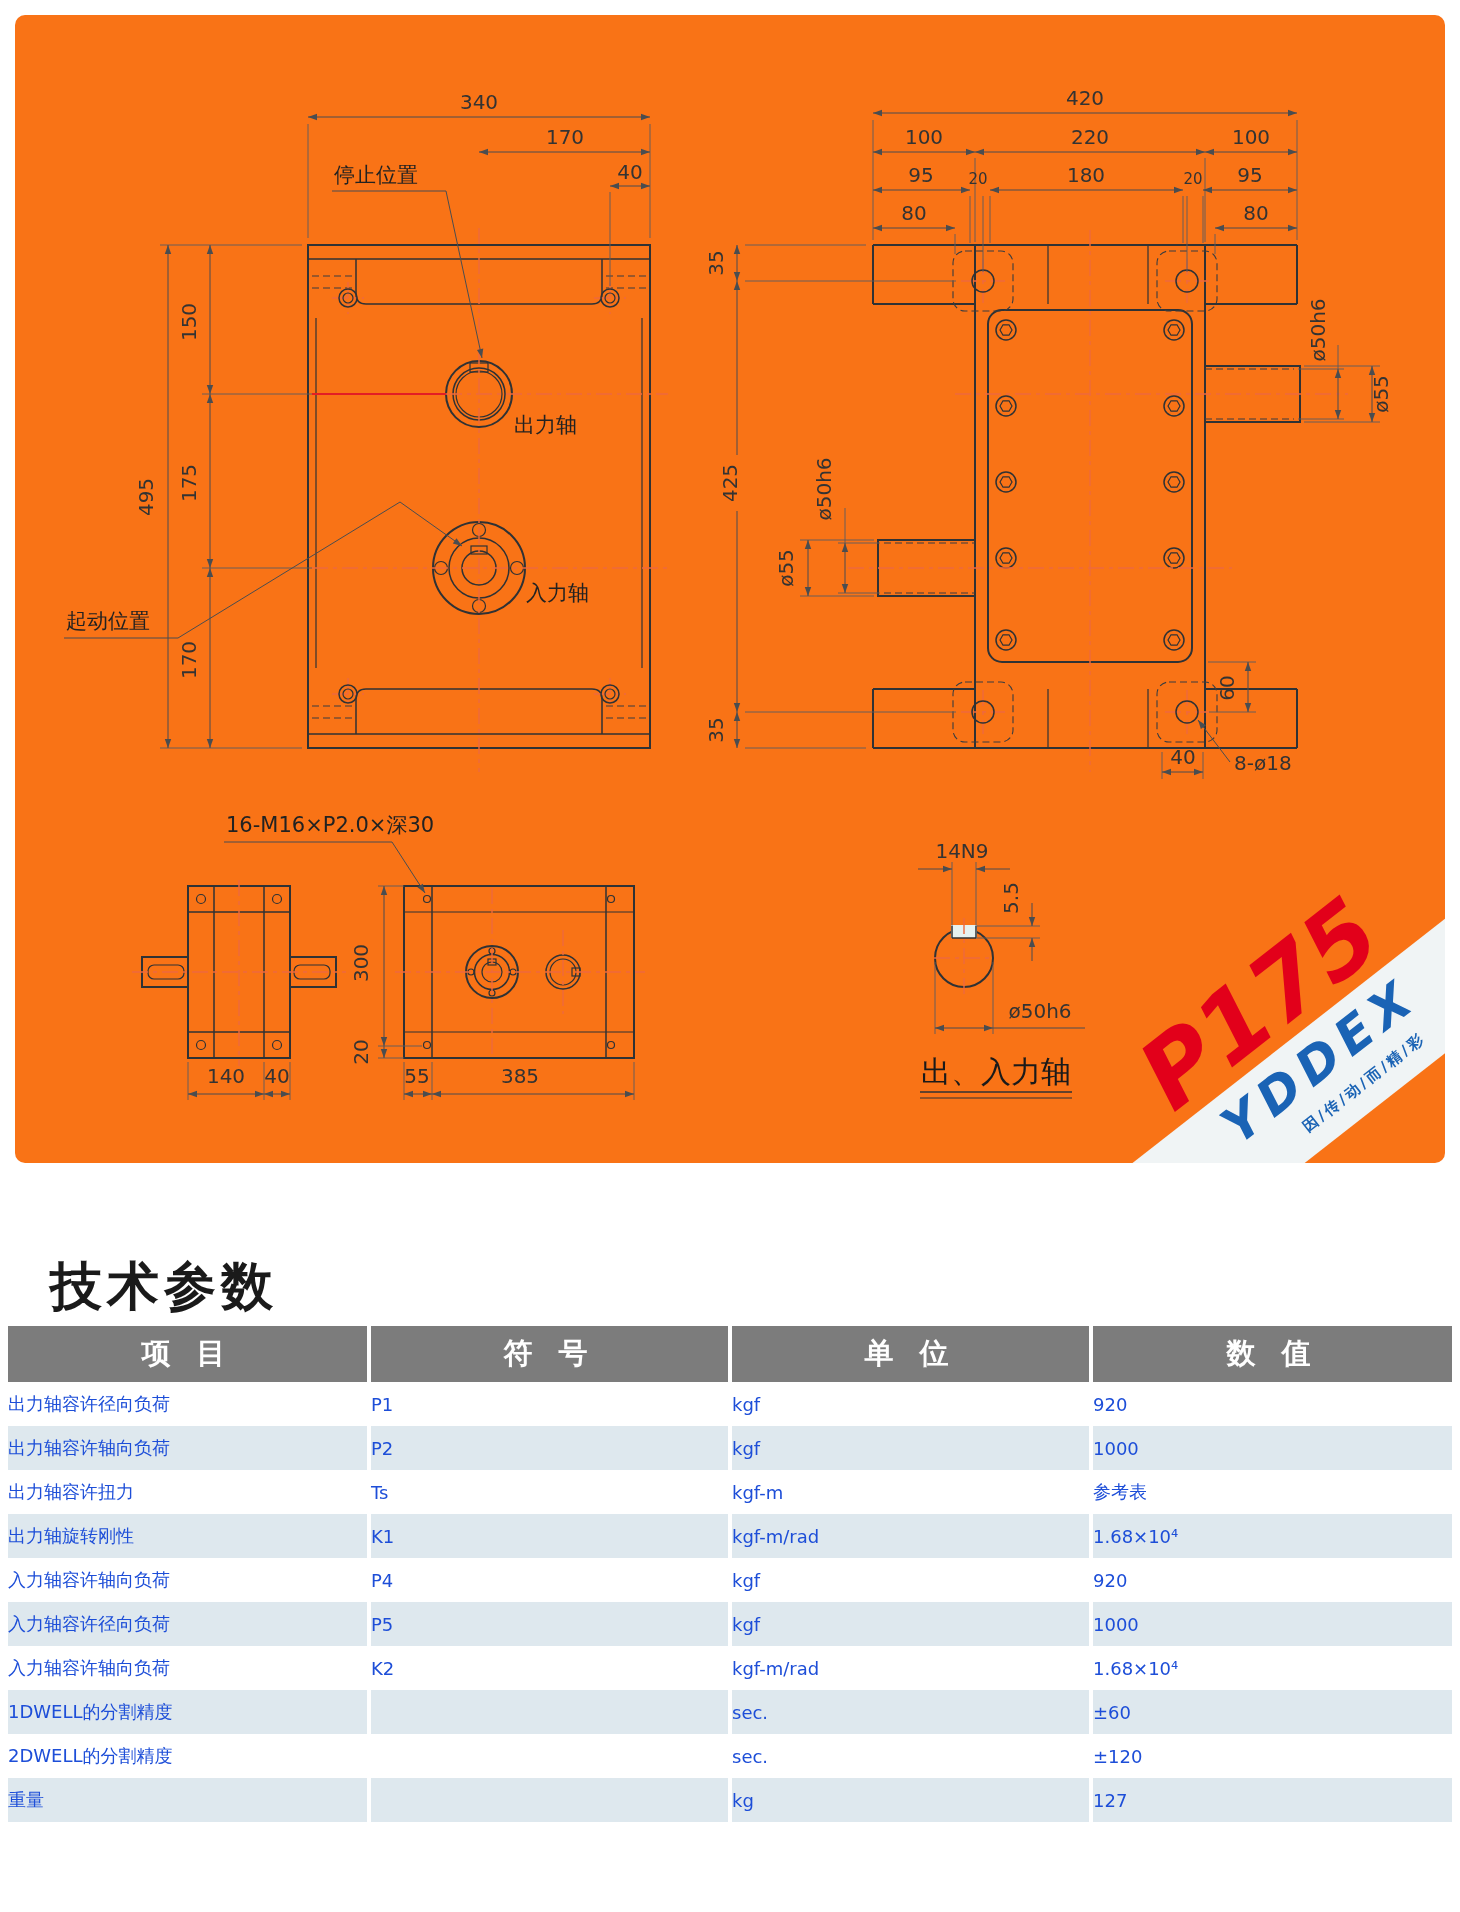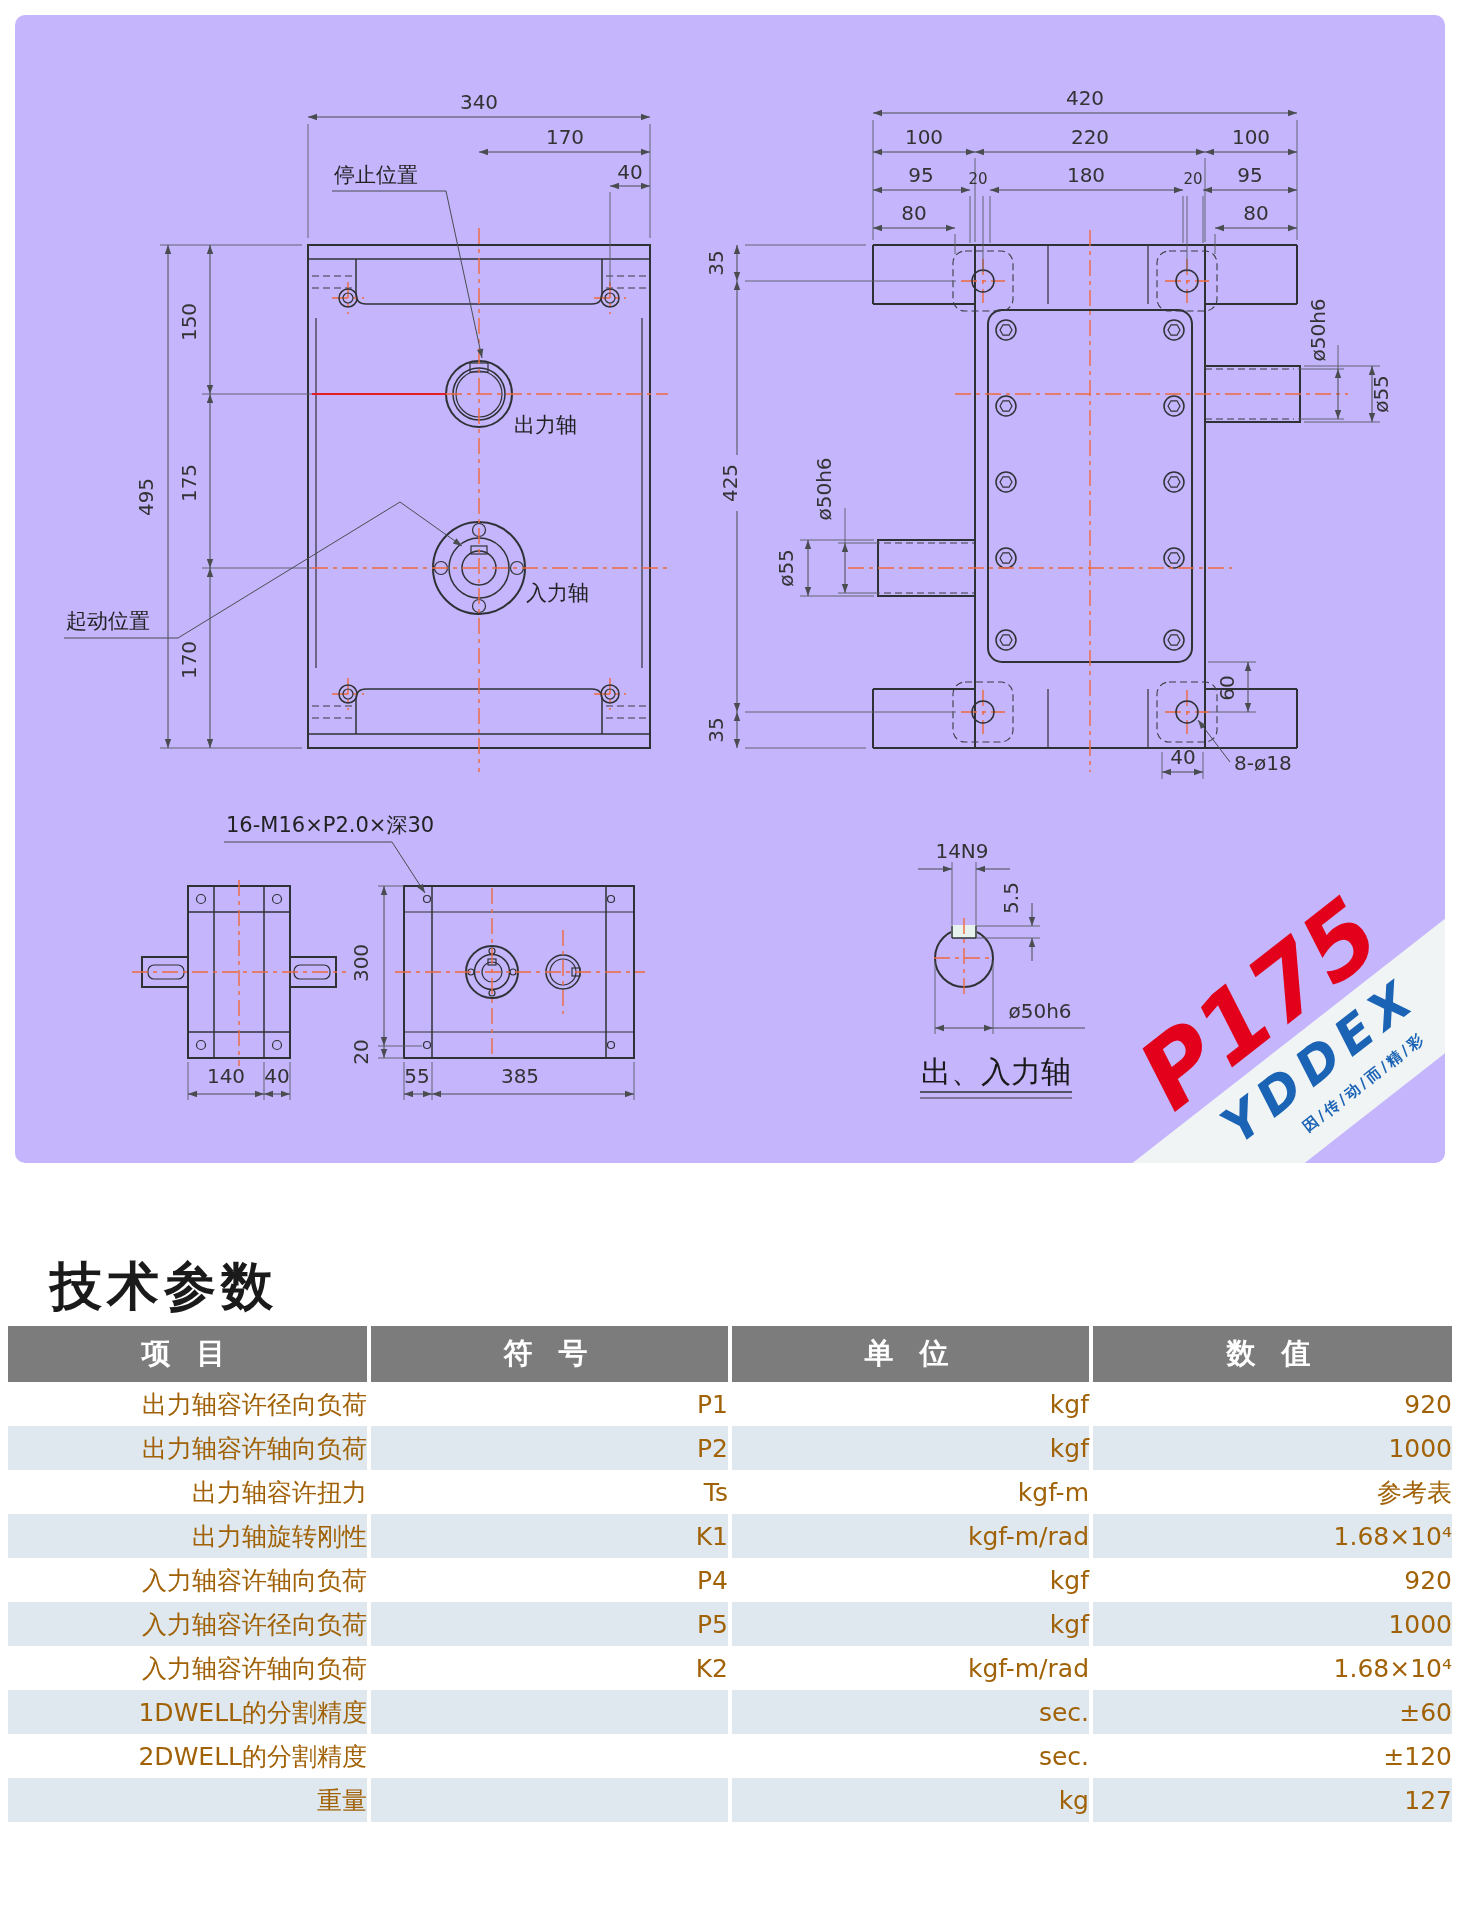--- a/index.html
+++ b/index.html
@@ -1,38 +1,38 @@
 <!DOCTYPE html>
 <html><head>
 <meta charset="utf-8">
 <style>
   html,body{margin:0;padding:0;}
   body{width:1460px;height:1912px;background:#ffffff;position:relative;overflow:hidden;
        font-family:"DejaVu Sans","Liberation Sans",sans-serif;}
   #panel{position:absolute;left:15px;top:15px;width:1430px;height:1148px;
-         background:#c4b5fd;border-radius:10px;}
+         background:#f97316;border-radius:10px;}
   svg text{font-family:"DejaVu Sans","Liberation Sans",sans-serif;}
   .dimt{font-size:20px;fill:#333;}
   .dimts{font-size:15px;fill:#333;}
   .cnt{font-size:21px;fill:#222;}
   .body2{stroke:#2f3235;stroke-width:2;fill:none;}
   .body15{stroke:#2f3235;stroke-width:1.5;fill:none;}
   .body12{stroke:#2f3235;stroke-width:1.2;fill:none;}
   .hid{stroke:#3a3d40;stroke-width:1.1;fill:none;stroke-dasharray:7 4;}
   .dim{stroke:#4a4d50;stroke-width:1;fill:none;}
   .ext{stroke:#595c60;stroke-width:0.9;fill:none;}
   .cl{stroke:#ee6a3e;stroke-width:1.4;fill:none;stroke-dasharray:16 5 4 5;}
   .clr{stroke:#e31e25;stroke-width:2;fill:none;}
   #sec-title{position:absolute;left:8px;top:1252px;font-size:52px;font-weight:bold;
              color:#1a1a1a;letter-spacing:5px;margin-left:42px;}
   #spec-table{position:absolute;left:8px;top:1326px;width:1444px;border-collapse:collapse;
               table-layout:fixed;}
   #spec-table th{background:#7c7c7c;color:#ffffff;height:54px;font-size:29px;font-weight:bold;
                  letter-spacing:8px;border-right:4px solid #ffffff;margin-left:48px;}
-  #spec-table td{height:44px;font-size:25px;color:#a16207;text-align:right;
+  #spec-table td{height:44px;font-size:18px;color:#1d4ed8;text-align:left;
                  border-right:4px solid #ffffff;padding:0;}
   #spec-table th:last-child,#spec-table td:last-child{border-right:none;}
   #spec-table tbody tr:nth-child(even) td{background:#dee8ee;}
 </style>
 </head>
 <body>
 
 <div id="panel">
 <svg width="1430" height="1148" viewBox="15 15 1430 1148">
   <defs>

